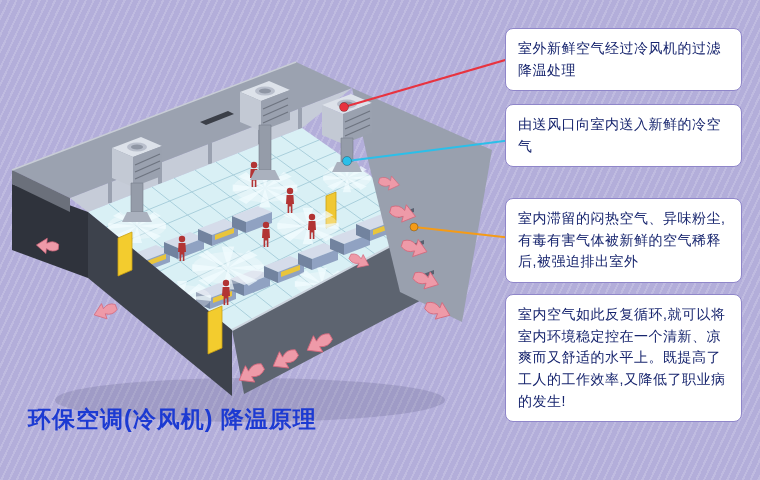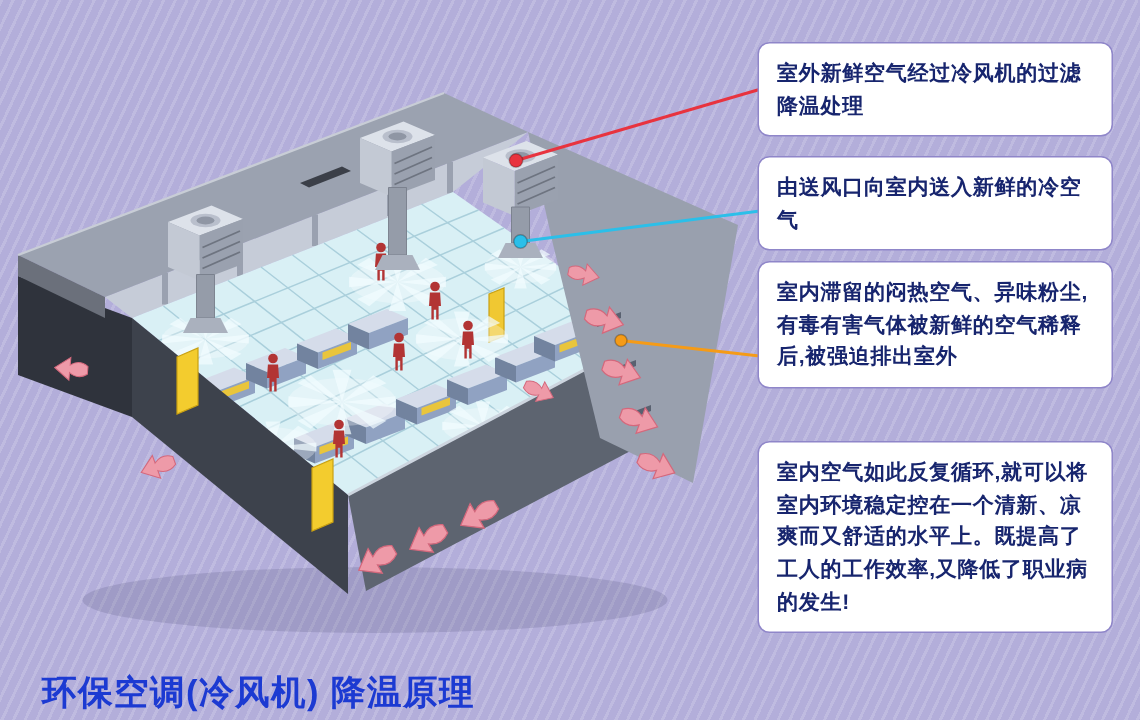--- a/index.html
+++ b/index.html
@@ -12,31 +12,30 @@
       var(--background-stripe,rgba(255,255,255,.16)) 2px,
       transparent 2px, transparent 7px);
   }
   .scene{position:absolute;left:0;top:0;z-index:1;}
   .callout{
     position:absolute;left:505px;width:237px;box-sizing:border-box;
     background:var(--callout-bg,#fff);
     border:1px solid var(--callout-border,#8f86c9);
     border-radius:8px;padding:9px 12px;
     font-size:14px;line-height:1.55;letter-spacing:.5px;
-    color:var(--callout-text,#17256e);z-index:2;font-weight:bold;
+    color:var(--callout-text,#17256e);z-index:2;
   }
   #callout-1{top:28px}
   #callout-2{top:104px}
-  #callout-3{top:174px}
+  #callout-3{top:198px}
   #callout-4{top:294px}
   .main-title{
     position:absolute;left:28px;top:404px;z-index:2;
     font-size:23px;font-weight:700;letter-spacing:1px;
     color:var(--title-blue,#1c3ad2);
-    margin-top:42px;
   }
 </style>
 </head>
 <body>
 
 <svg class="scene" width="760" height="480" viewBox="0 0 760 480">
 
   <defs>
     <path id="ray" d="M0,0 L34,-6 L34,6 Z"></path>
     <g id="rays8">

